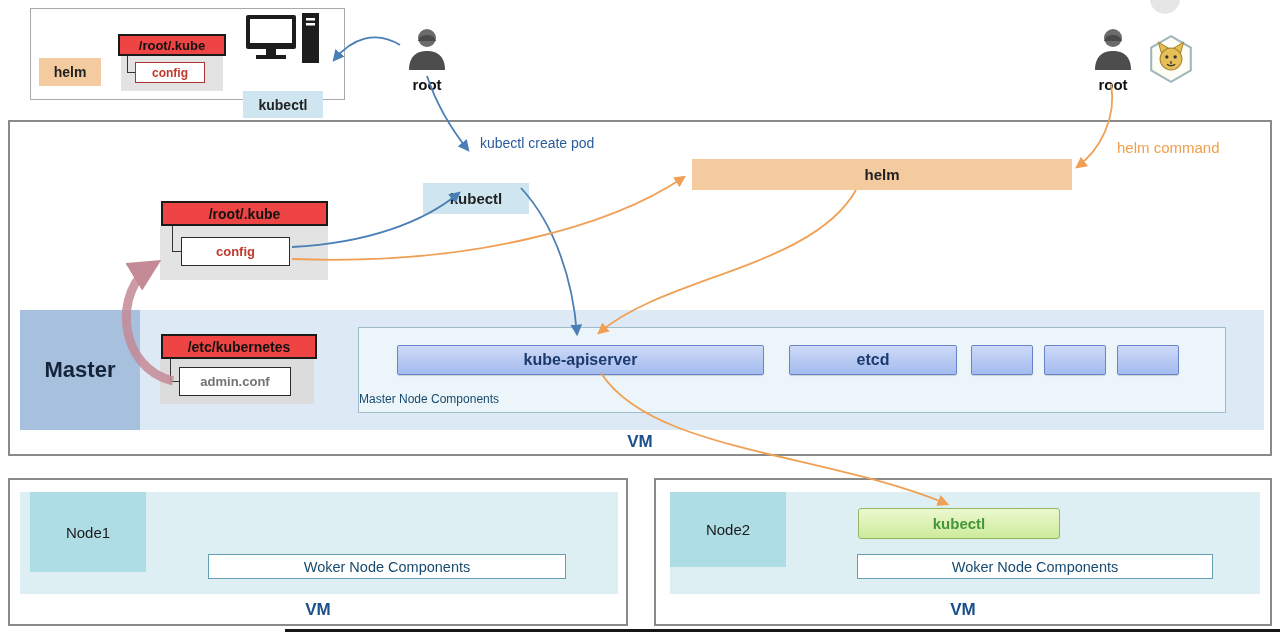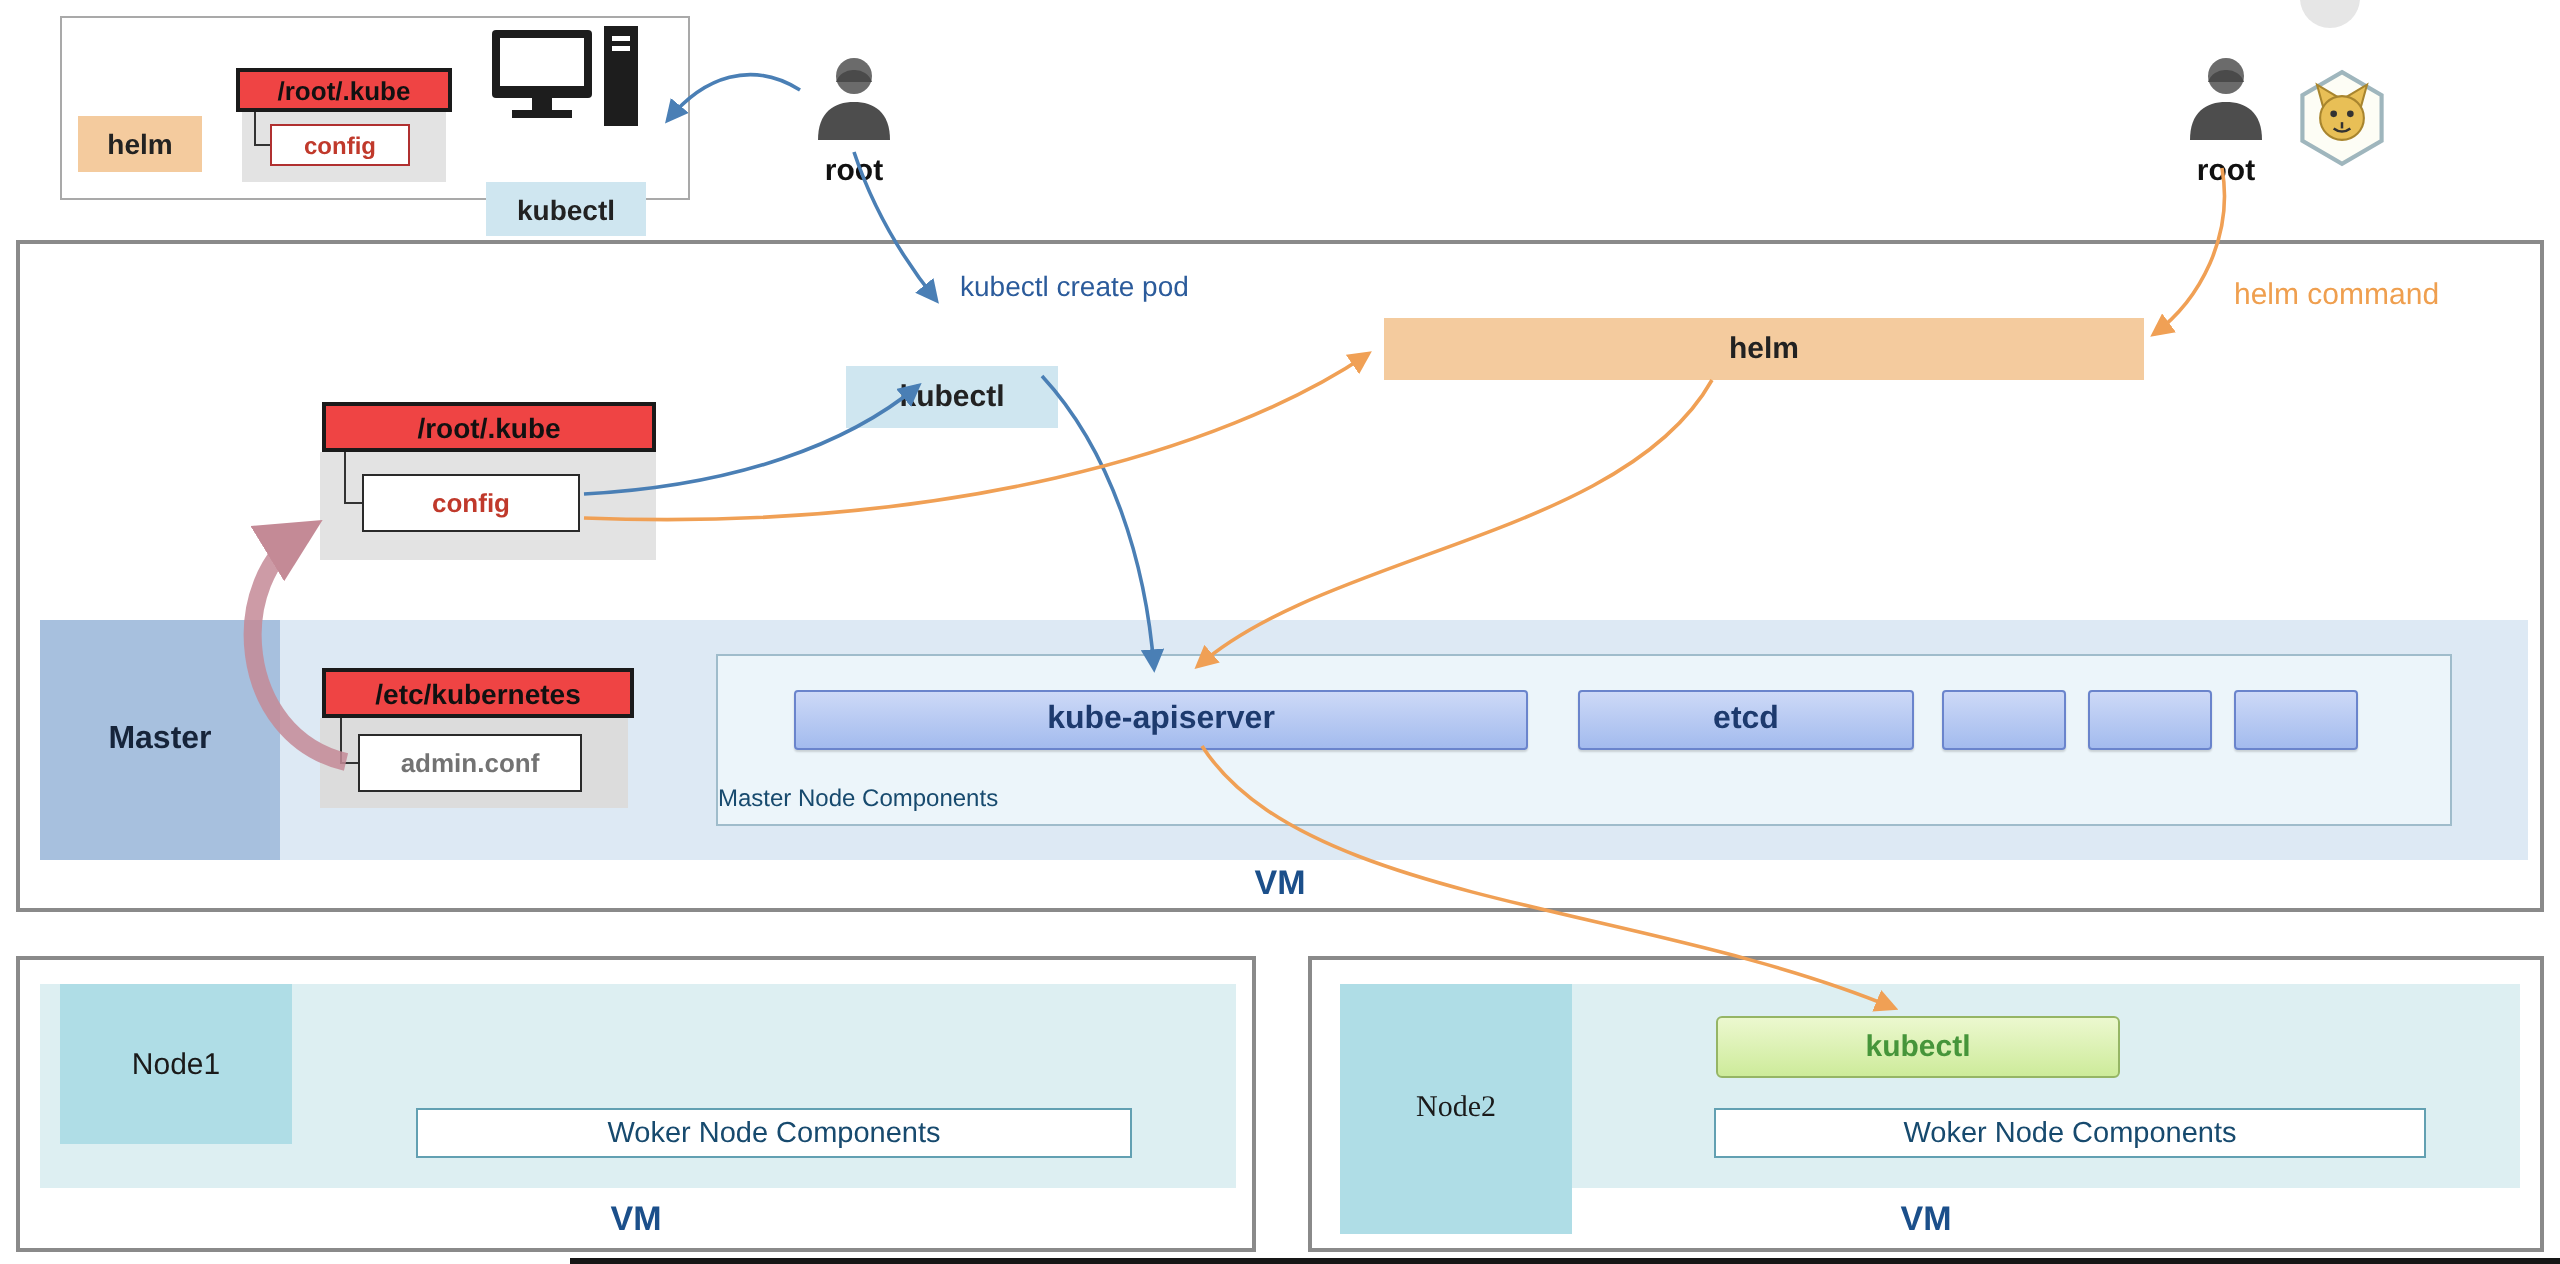--- a/index.html
+++ b/index.html
@@ -17,21 +17,21 @@
   .comp-container { background:#ecf5fa; border:1px solid #9fbccb; }
   .caption-blue { color:#2b5b9b; font-size:14px; }
   .caption-orange { color:#ef9f4f; font-size:15px; }
   .vm-label { font-weight:bold; font-size:17px; color:#1b4f8a; text-align:center; }
   .teal-panel { background:#ddeff2; }
   .node-name { background:#afdde6; display:flex; align-items:center; justify-content:center; font-size:15px; color:#1a1a1a; }
   .worker-strip { background:#fff; border:1px solid #62a0b2; display:flex; align-items:center; justify-content:center; font-size:14.5px; color:#174a6e; }
   .helm-bg { background:#f4cb9e; }
   .kubectl-bg { background:#cfe6f0;margin-top:24px; }
   .master-band { background:#dde9f4; }
-  .master-label { background:#a7c0de; display:flex; align-items:center; justify-content:center; font-weight:bold; font-size:16px; color:#16243a; }
+  .master-label { background:#a7c0de; display:flex; align-items:center; justify-content:center; font-weight:bold; font-size:22px; color:#16243a; }
   .tomcat-box { background:linear-gradient(#ecf8cf,#cdeb9a); border:1px solid #95b565; border-radius:3px; display:flex; align-items:center; justify-content:center; font-weight:bold; font-size:15px; color:#46953a; }
   .root-label { font-weight:bold; font-size:15px; color:#111; text-align:center; }
   .comp-caption { position:absolute; left:0; right:0; bottom:6px; text-align:left; font-size:12px; color:#174a6e; }
 </style>
 </head>
 <body>
 
 <div id="canvas">
 
   <div class="abs" style="left:1150px; top:-16px; width:30px; height:30px; border-radius:50%; background:#dcdcdc; opacity:.7;"></div>
@@ -158,21 +158,21 @@
       <span>Node1</span>
     </div>
     <div class="abs worker-strip" style="left:198px; top:74px; width:358px; height:25px;">
       <span>Woker Node Components</span>
     </div>
     <div class="abs vm-label" style="left:0; right:0; top:120px;">VM</div>
   </div>
 
   <div class="abs outline-box" style="left:654px; top:478px; width:618px; height:148px;">
     <div class="abs teal-panel" style="left:14px; top:12px; width:590px; height:102px;"></div>
-    <div class="abs node-name" style="left:14px; top:12px; width:116px; height:125px;font-family:Liberation Serif, serif;">
+    <div class="abs node-name" style="left:14px; top:12px; width:116px; height:75px;">
       <span>Node2</span>
     </div>
     <div class="abs tomcat-box" style="left:202px; top:28px; width:202px; height:31px;">
       <span>kubectl</span>
     </div>
     <div class="abs worker-strip" style="left:201px; top:74px; width:356px; height:25px;">
       <span>Woker Node Components</span>
     </div>
     <div class="abs vm-label" style="left:0; right:0; top:120px;">VM</div>
   </div>

